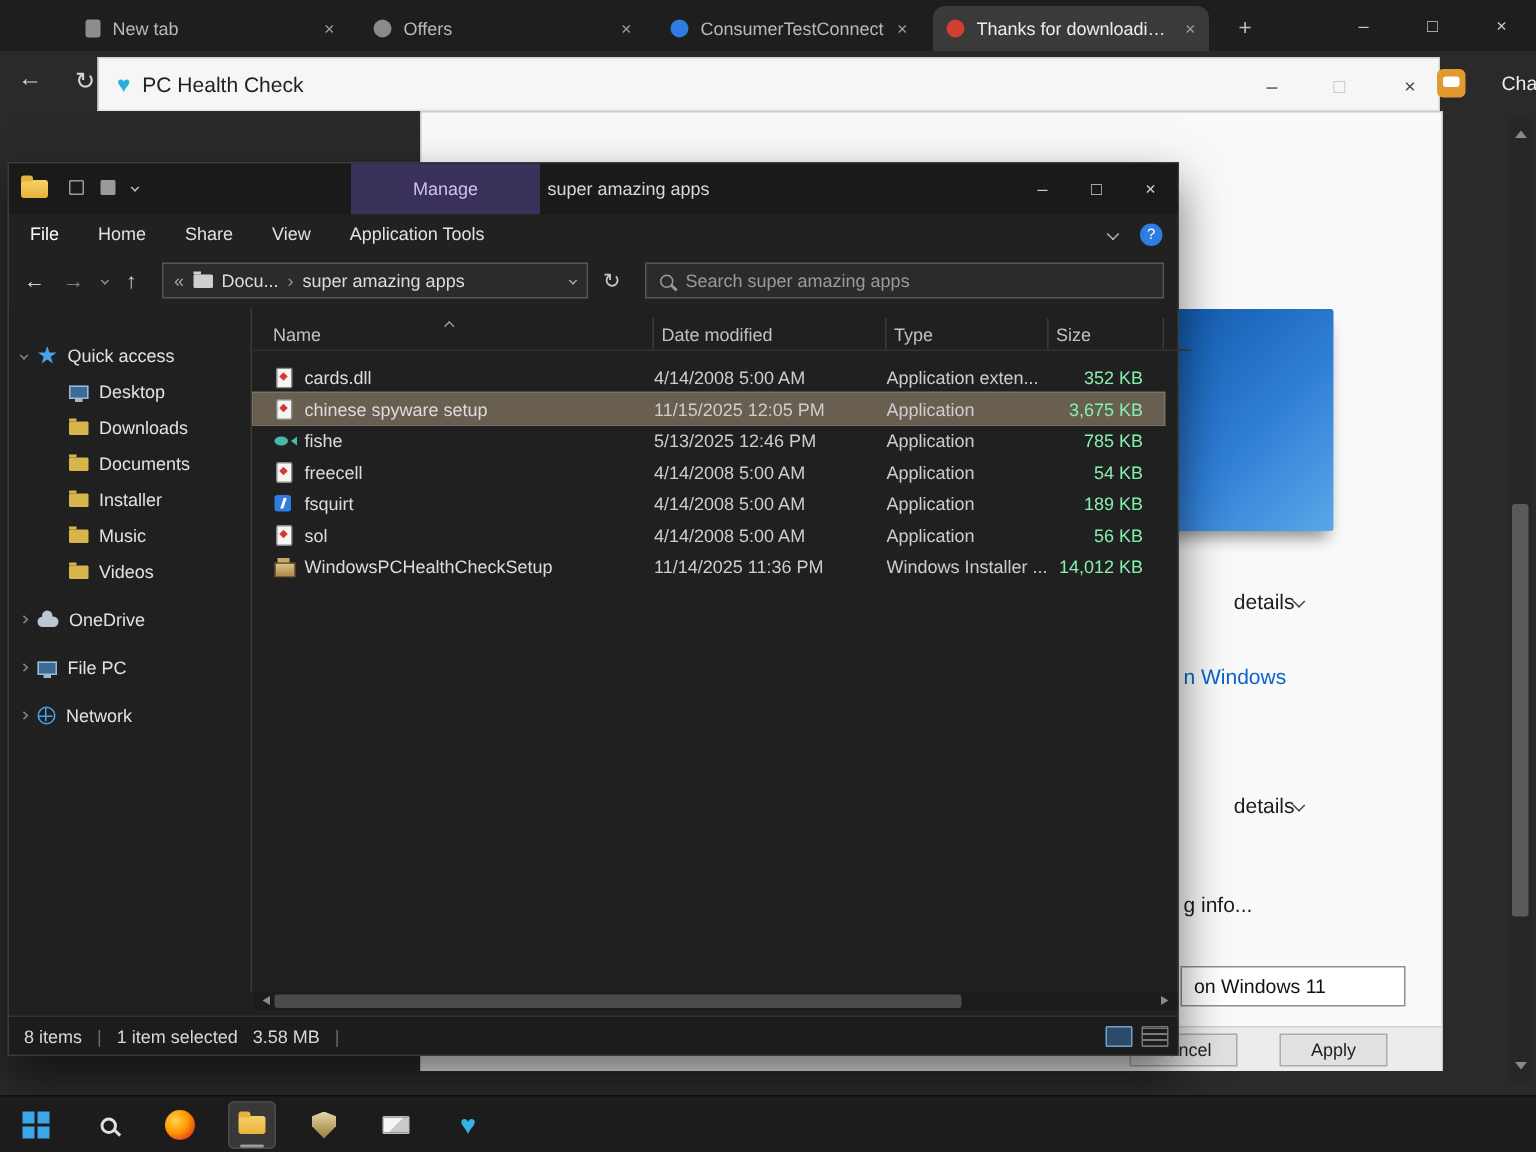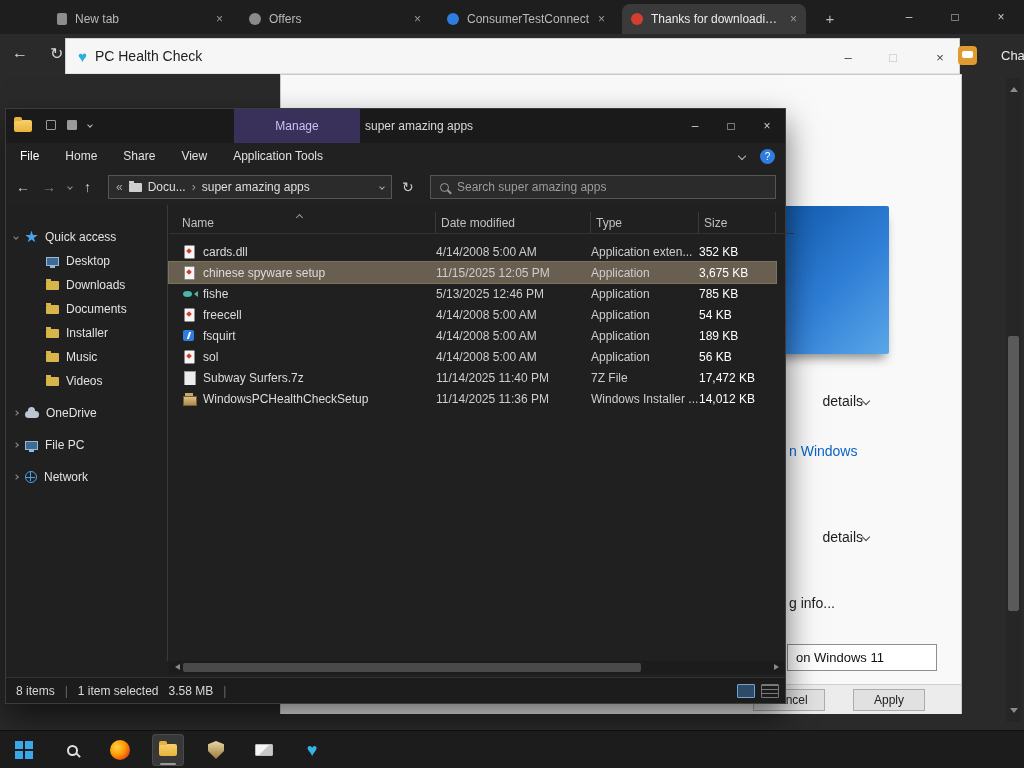--- a/index.html
+++ b/index.html
@@ -97,21 +97,21 @@
   .ex-head{position:absolute;left:163px;top:103px;width:625px;height:22px;display:flex;border-bottom:1px solid #333;color:#c0c0c0;font-size:12px}
   .hc{display:flex;align-items:center;border-right:1px solid #3a3a3a;padding-left:5px;position:relative;height:100%}
   .hc.name{width:267px;padding-left:13px}
   .hc.date{width:155px}.hc.type{width:108px}.hc.size{width:77px}
   .sortchev{position:absolute;left:128px;top:3px;width:5px;height:5px;border-right:1.4px solid #9a9a9a;border-bottom:1.4px solid #9a9a9a;transform:rotate(225deg)}
   .rows{position:absolute;left:163px;top:132px;width:607px}
   .frow{height:21px;display:flex;align-items:center;font-size:12px;color:#dcdcdc}
   .frow.sel{background:#695f50;outline:1px solid #7d7260}
   .c-name{width:267px;display:flex;align-items:center;gap:7px;padding-left:13px;overflow:hidden;white-space:nowrap}
   .c-date{width:155px;color:#cdcdcd}.c-type{width:108px;color:#cdcdcd;overflow:hidden;white-space:nowrap}
-  .c-size{width:70px;text-align:left;color:#ffffff;padding-right:7px}
+  .c-size{width:70px;text-align:right;color:#86efac;padding-right:7px}
   .fic{width:14px;height:14px;position:relative;flex:none}
   .ic-card::before{content:'';position:absolute;left:2px;top:0;width:9px;height:12px;background:#f5f5f5;border:1px solid #8a8a8a;border-radius:1.5px}
   .ic-card::after{content:'';position:absolute;left:5px;top:4px;width:4px;height:4px;background:#d23b2f;transform:rotate(45deg)}
   .ic-fish::before{content:'';position:absolute;left:1px;top:4px;width:9px;height:6px;background:#49b8a8;border-radius:50%}
   .ic-fish::after{content:'';position:absolute;left:9px;top:4px;width:0;height:0;border:3px solid transparent;border-right:4px solid #49b8a8}
   .ic-bt::before{content:'';position:absolute;left:1px;top:1px;width:11px;height:11px;background:#2f7de0;border-radius:2px}
   .ic-bt::after{content:'';position:absolute;left:6px;top:3px;width:1.6px;height:7px;background:#fff;transform:skewX(-18deg)}
   .ic-7z::before{content:'';position:absolute;left:2px;top:0;width:10px;height:13px;background:#ececec;border:1px solid #999}
   .ic-msi::before{content:'';position:absolute;left:1px;top:4px;width:12px;height:8px;background:linear-gradient(#d8c08a,#b08a4a);border:1px solid #7a5c30}
   .ic-msi::after{content:'';position:absolute;left:3px;top:1px;width:8px;height:3px;background:#c8a86a}
@@ -387,29 +387,20 @@
       <span class="c-name">
           <span class="fic ic-card"></span>
           <span>sol</span>
         </span>
       <span class="c-date">4/14/2008 5:00 AM</span>
       <span class="c-type">Application</span>
       <span class="c-size">56 KB</span>
     </div>
     <div class="frow">
       <span class="c-name">
-          <span class="fic ic-7z"></span>
-          <span>Subway Surfers.7z</span>
-        </span>
-      <span class="c-date">11/14/2025 11:40 PM</span>
-      <span class="c-type">7Z File</span>
-      <span class="c-size">17,472 KB</span>
-    </div>
-    <div class="frow">
-      <span class="c-name">
           <span class="fic ic-msi"></span>
           <span>WindowsPCHealthCheckSetup</span>
         </span>
       <span class="c-date">11/14/2025 11:36 PM</span>
       <span class="c-type">Windows Installer ...</span>
       <span class="c-size">14,012 KB</span>
     </div>
   </div>
 
   <div class="hscroll">

